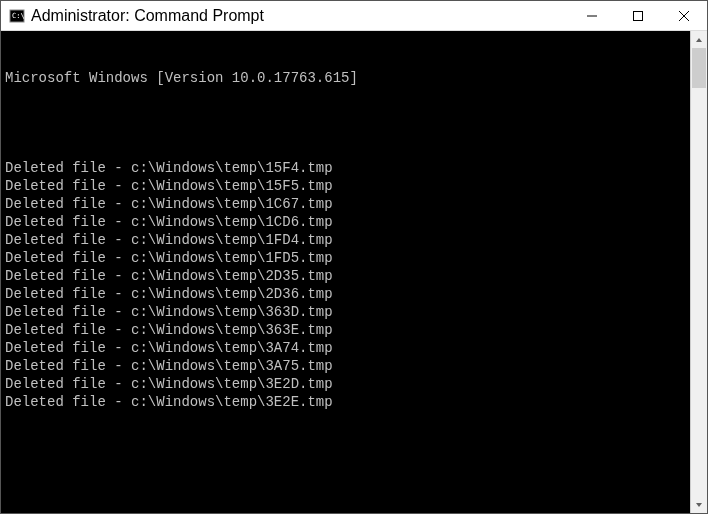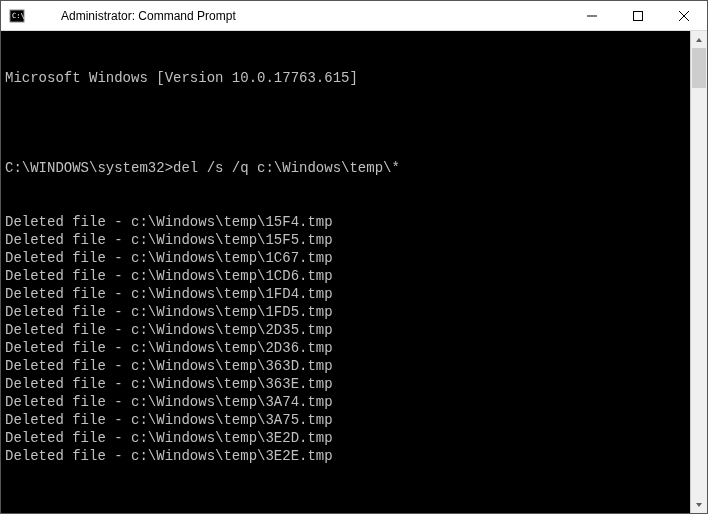--- a/index.html
+++ b/index.html
@@ -29,24 +29,23 @@
       margin-right: 6px;
       display: flex;
       align-items: center;
       justify-content: center;
     }
     .title-icon svg {
       width: 16px;
       height: 16px;
     }
     .title-text {
-      font-size: 12px;
+      font-size: 16px;
       color: #000;
       flex: 1;
-      margin-left: 30px;
     }
     .title-buttons {
       display: flex;
       height: 100%;
     }
     .title-btn {
       width: 46px;
       height: 100%;
       display: flex;
       align-items: center;
@@ -142,21 +141,20 @@
           <line x1="10" y1="0" x2="0" y2="10" stroke="#000" stroke-width="1"></line>
         </svg>
     </div>
   </div>
 </div>
 
 <div class="terminal-container">
   <div class="terminal">
     <span class="terminal-line">Microsoft Windows [Version 10.0.17763.615]</span>
     <span class="terminal-line"></span>
-    <span class="terminal-line">C:\WINDOWS\system32&gt;del /s /q c:\Windows\temp\*</span>
     <div id="output-lines"><span class="terminal-line">Deleted file - c:\Windows\temp\15F4.tmp</span><span class="terminal-line">Deleted file - c:\Windows\temp\15F5.tmp</span><span class="terminal-line">Deleted file - c:\Windows\temp\1C67.tmp</span><span class="terminal-line">Deleted file - c:\Windows\temp\1CD6.tmp</span><span class="terminal-line">Deleted file - c:\Windows\temp\1FD4.tmp</span><span class="terminal-line">Deleted file - c:\Windows\temp\1FD5.tmp</span><span class="terminal-line">Deleted file - c:\Windows\temp\2D35.tmp</span><span class="terminal-line">Deleted file - c:\Windows\temp\2D36.tmp</span><span class="terminal-line">Deleted file - c:\Windows\temp\363D.tmp</span><span class="terminal-line">Deleted file - c:\Windows\temp\363E.tmp</span><span class="terminal-line">Deleted file - c:\Windows\temp\3A74.tmp</span><span class="terminal-line">Deleted file - c:\Windows\temp\3A75.tmp</span><span class="terminal-line">Deleted file - c:\Windows\temp\3E2D.tmp</span><span class="terminal-line">Deleted file - c:\Windows\temp\3E2E.tmp</span></div>
   </div>
   <div class="scrollbar">
     <div class="scroll-arrow">
       <svg viewBox="0 0 8 8">
           <polygon points="4,2 7,6 1,6" fill="#606060"></polygon>
         </svg>
     </div>
     <div class="scroll-track">
       <div class="scroll-thumb"></div>

